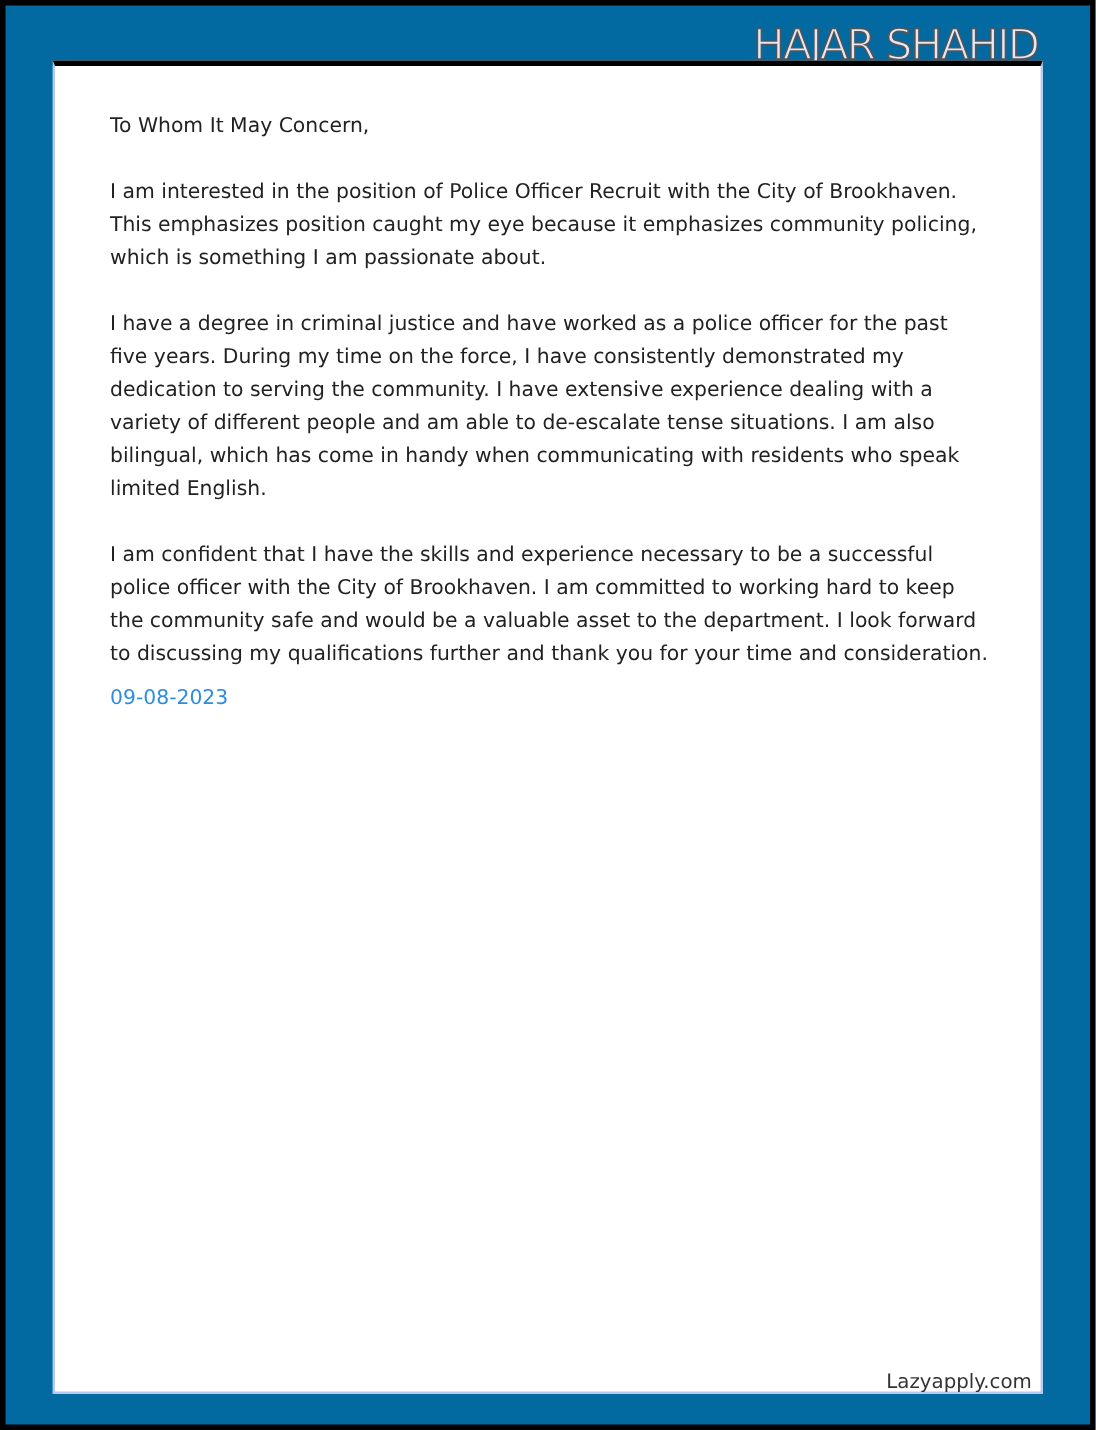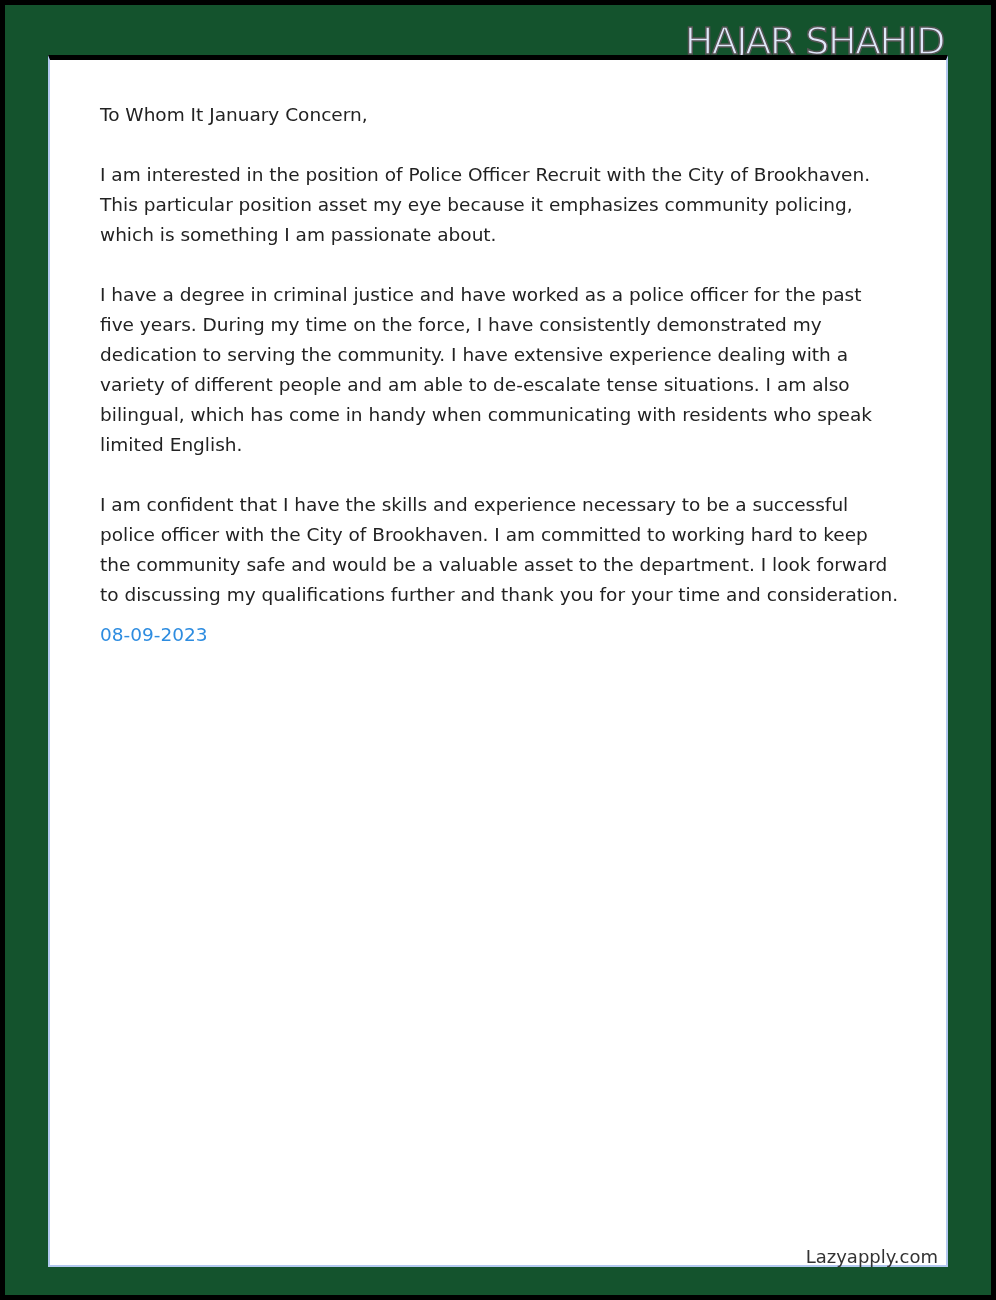--- a/index.html
+++ b/index.html
@@ -7,21 +7,21 @@
       width: 996px; height: 1300px;
       background: #000;
       font-family: "DejaVu Sans", sans-serif;
       position: relative;
       overflow: hidden;
     }
     .frame {
       position: absolute;
       left: 5px; top: 5px;
       width: 986px; height: 1290px;
-      background: #14532d;
+      background: #0369a1;
     }
     .name {
       position: absolute;
       right: 47px; top: 13px;
       font-family: "DejaVu Sans", sans-serif;
       font-size: 38px;
       letter-spacing: -1.5px;
       color: #e0e8fa;
       -webkit-text-stroke: 1.5px #555;
       line-height: 46px;
@@ -61,21 +61,21 @@
       line-height: 16px;
     }
   </style>
 </head>
 <body>
 
 <div class="frame">
   <div class="name">HAJAR SHAHID</div>
   <div class="page">
     <div class="content">
-      <p class="salutation">To Whom It January Concern,</p>
-      <p>I am interested in the position of Police Officer Recruit with the City of Brookhaven. This particular position asset my eye because it emphasizes community policing, which is something I am passionate about.</p>
+      <p class="salutation">To Whom It May Concern,</p>
+      <p>I am interested in the position of Police Officer Recruit with the City of Brookhaven. This emphasizes position caught my eye because it emphasizes community policing, which is something I am passionate about.</p>
       <p>I have a degree in criminal justice and have worked as a police officer for the past five years. During my time on the force, I have consistently demonstrated my dedication to serving the community. I have extensive experience dealing with a variety of different people and am able to de-escalate tense situations. I am also bilingual, which has come in handy when communicating with residents who speak limited English.</p>
       <p>I am confident that I have the skills and experience necessary to be a successful police officer with the City of Brookhaven. I am committed to working hard to keep the community safe and would be a valuable asset to the department. I look forward to discussing my qualifications further and thank you for your time and consideration.</p>
-      <div class="date">08-09-2023</div>
+      <div class="date">09-08-2023</div>
     </div>
     <div class="footer">Lazyapply.com</div>
   </div>
 </div>
 
 </body></html>

